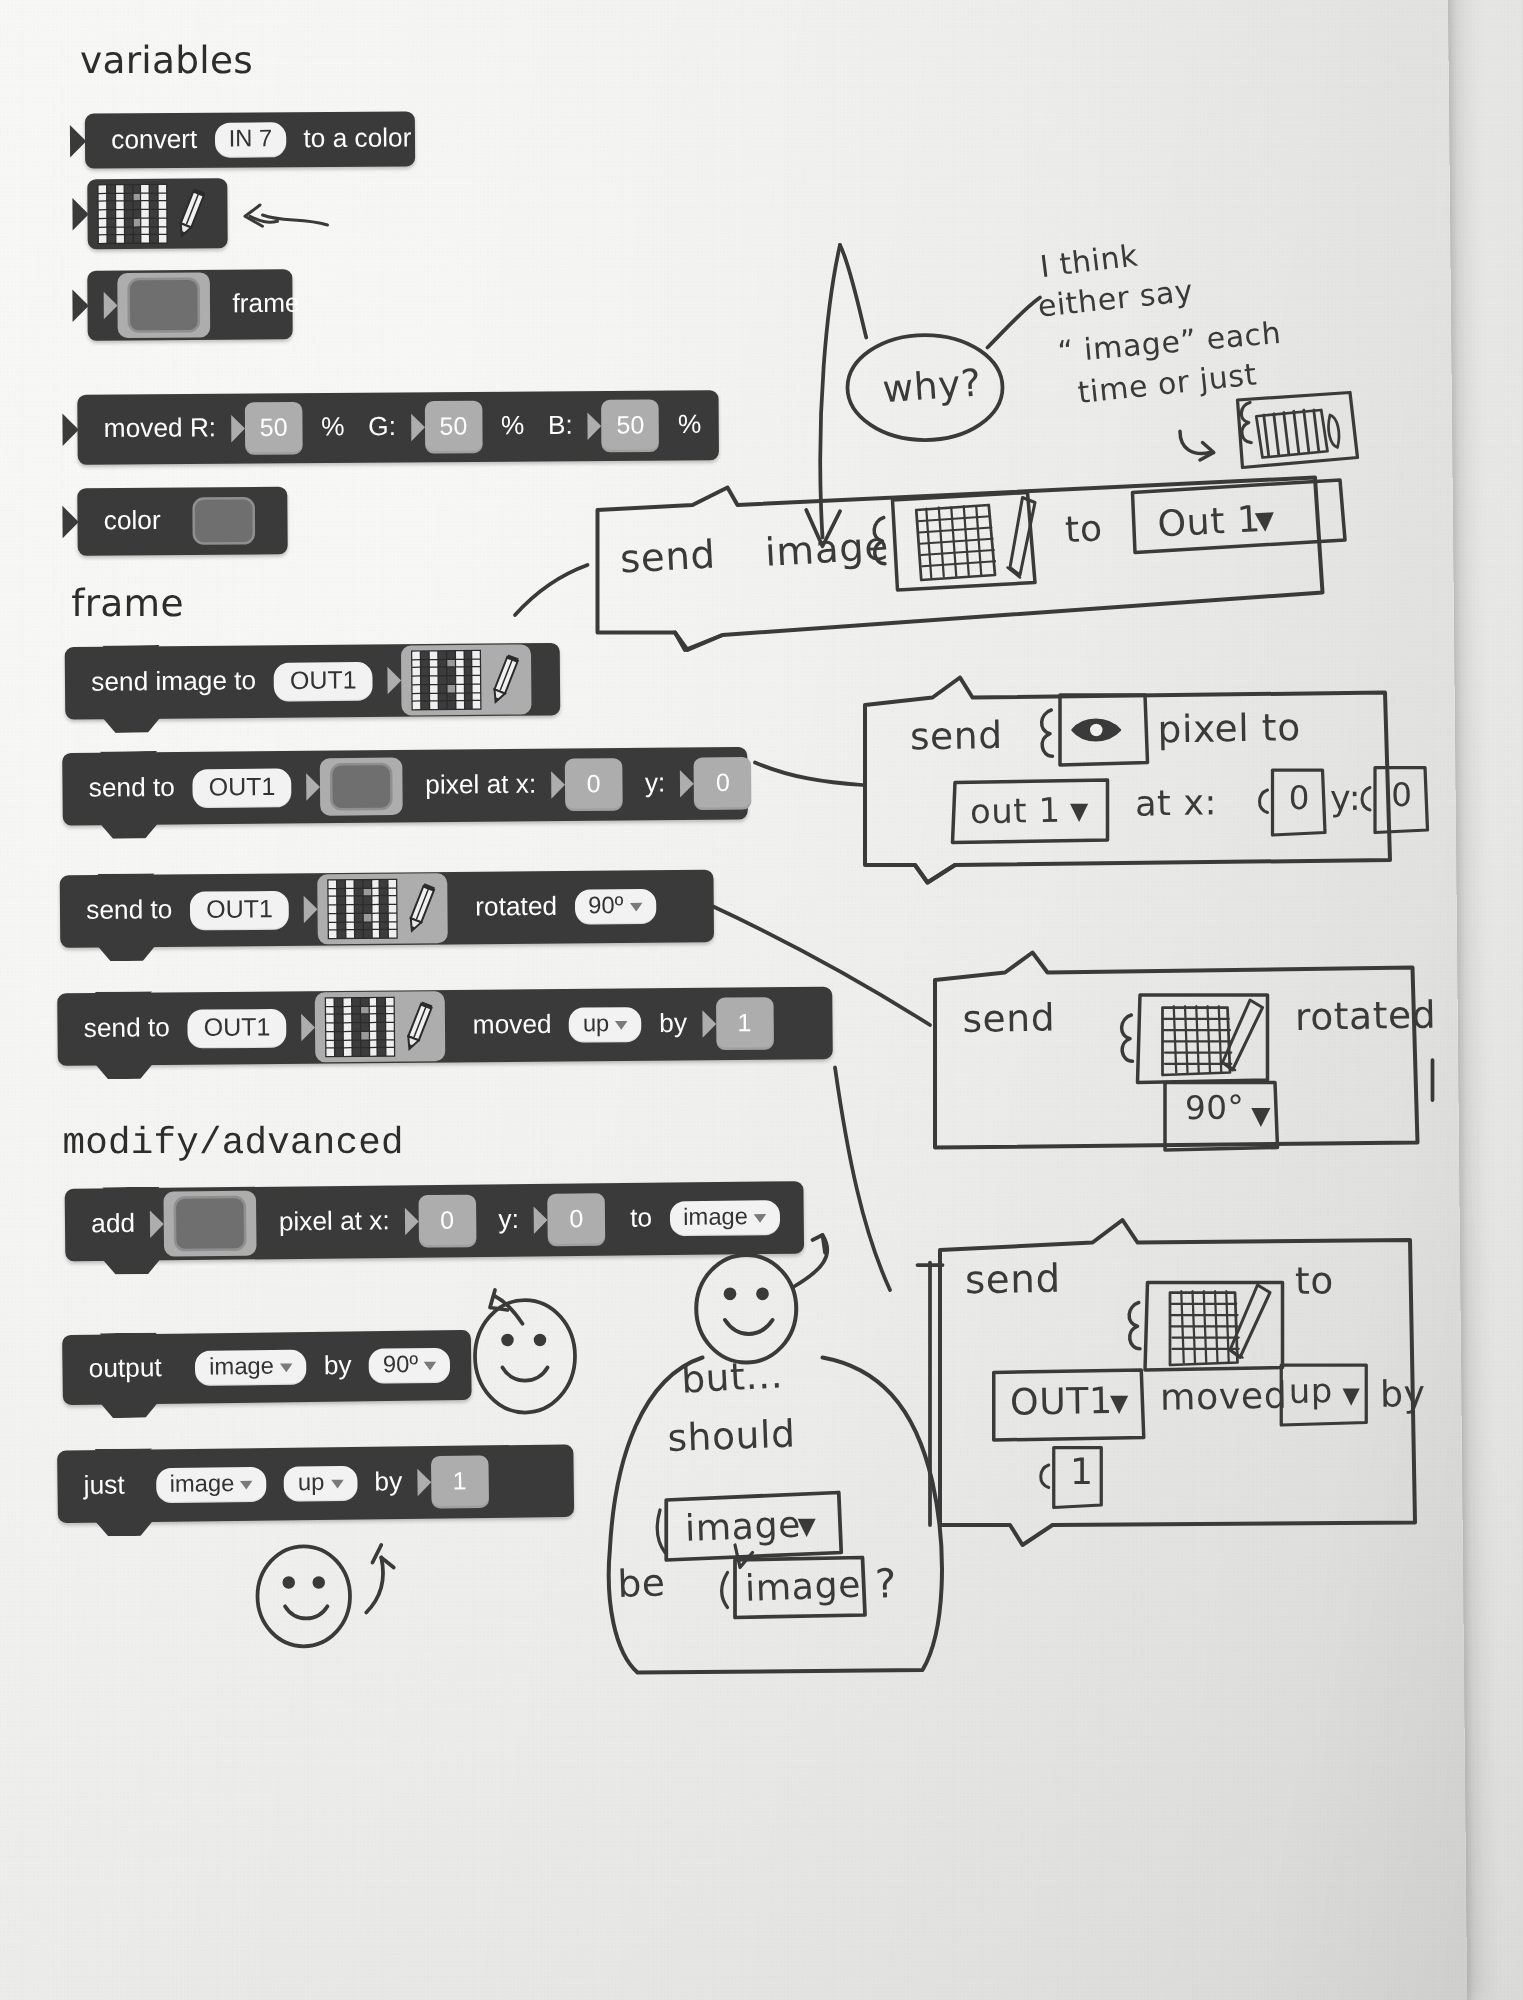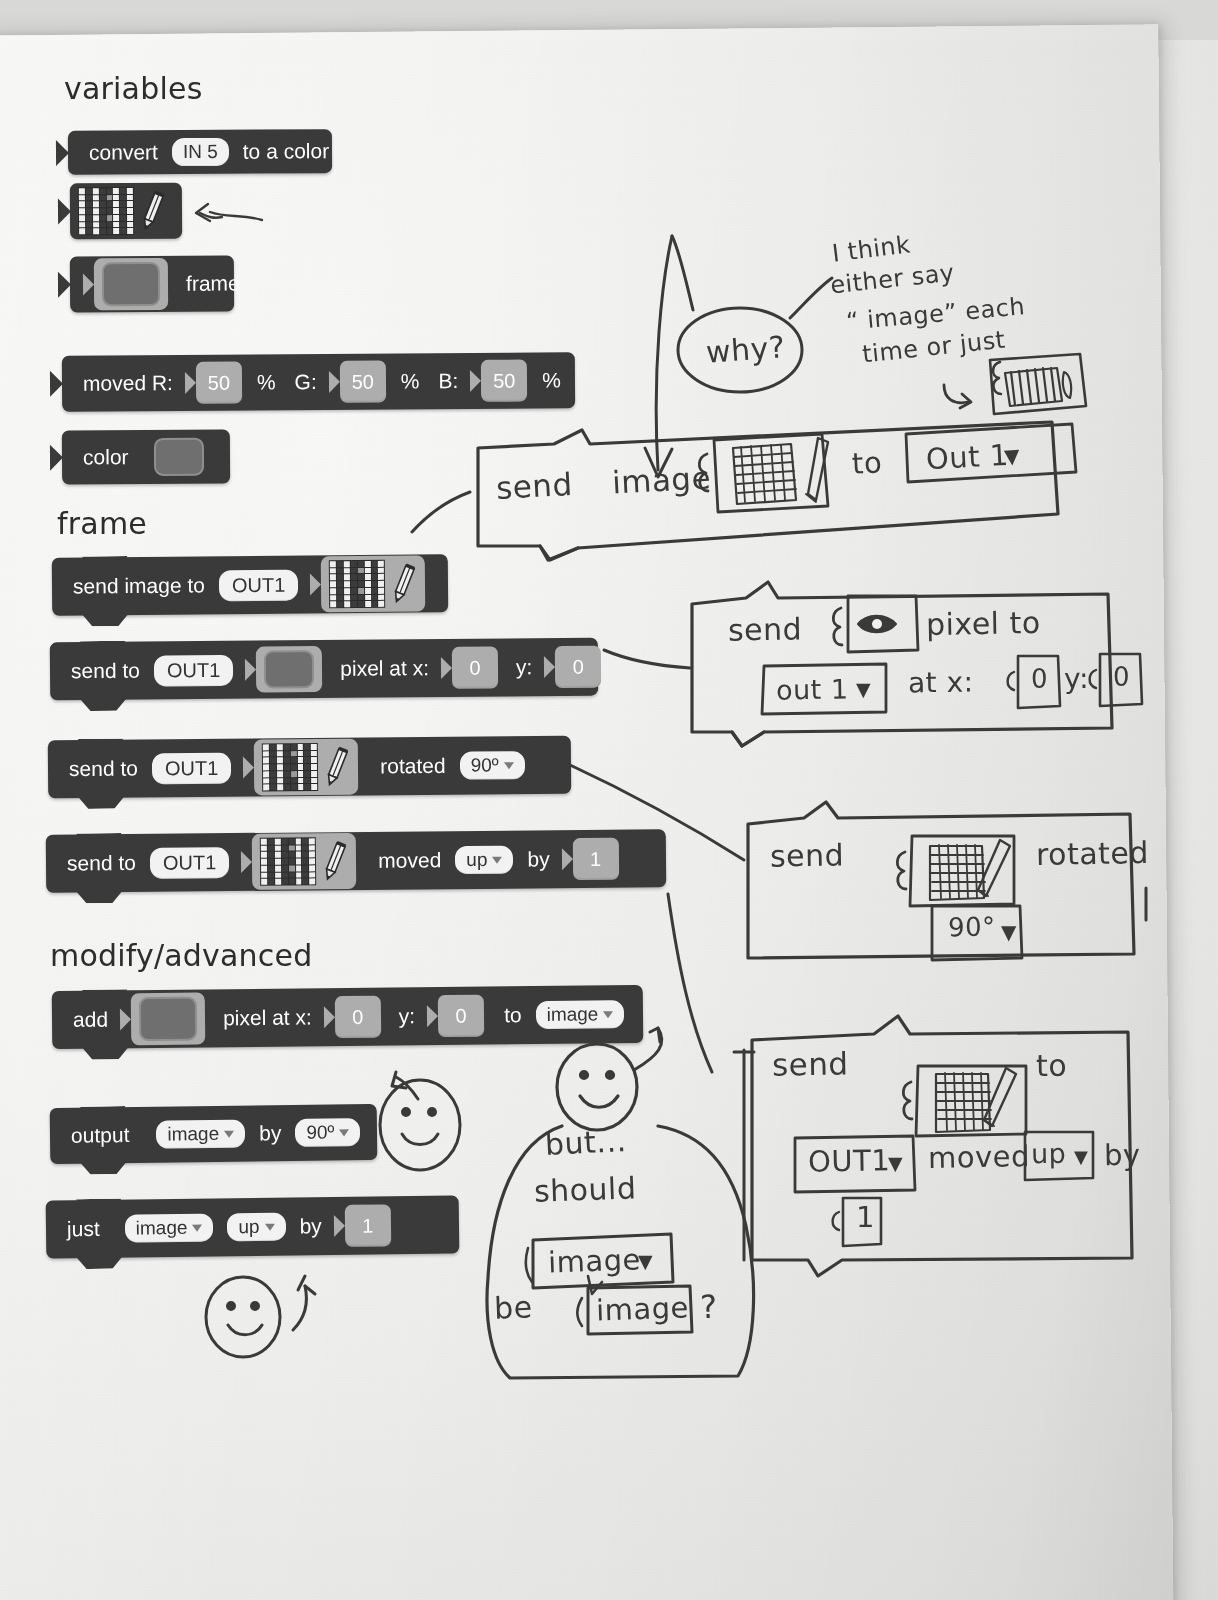--- a/index.html
+++ b/index.html
@@ -6,21 +6,20 @@
   body{
     width:1218px;height:1600px;overflow:hidden;
     background:#d8d8d6;
     font-family:"Liberation Sans", sans-serif;
   }
   #page{
     position:absolute;inset:0;
     background:
       linear-gradient(105deg, rgba(0,0,0,0.045) 0%, rgba(0,0,0,0) 18%),
       radial-gradient(ellipse at 38% 30%, #f4f4f2 0%, #ececeb 52%, #e3e3e1 82%, #dadad8 100%);
-    margin-top: 40px;
   }
   
   #sheet{
     position:absolute;
     left:-14px;top:-10px;width:1180px;height:1622px;
     background:
       radial-gradient(ellipse at 30% 25%, #f7f7f5 0%, #f0f0ee 45%, #e7e7e5 75%, #dededc 100%);
     transform:rotate(-0.55deg);
     box-shadow: 6px 0 22px rgba(0,0,0,0.17), 2px 0 6px rgba(0,0,0,0.10);
   }
@@ -156,26 +155,26 @@
 <body>
 
 <div id="page">
   <div id="sheet"></div>
   <div id="grain"></div>
 
   <div id="content">
 
     <div class="section-head" style="left:64px;top:31px;">variables</div>
     <div class="section-head" style="left:57px;top:466px;">frame</div>
-    <div class="section-head" style="left:50px;top:898px;">modify/advanced</div>
+    <div class="section-head" style="left:50px;top:898px;font-family:Liberation Mono, monospace;">modify/advanced</div>
 
     <div class="blk" style="left:68px;top:90px;width:264px;height:44px;transform:rotate(-0.4deg);">
       <span class="plug-left"></span>
       <span class="lbl">convert</span>
-      <span class="fld small">IN 5</span>
+      <span class="fld small">IN 7</span>
       <span class="lbl">to a color</span>
     </div>
 
     <div class="blk" style="left:70px;top:143px;width:112px;height:56px;padding:0 8px;transform:rotate(-0.4deg);">
       <span class="plug-left"></span>
       <span class="imgicon">
         <span class="pixgrid">
           <i></i>
             <i class="d"></i>
             <i></i>

